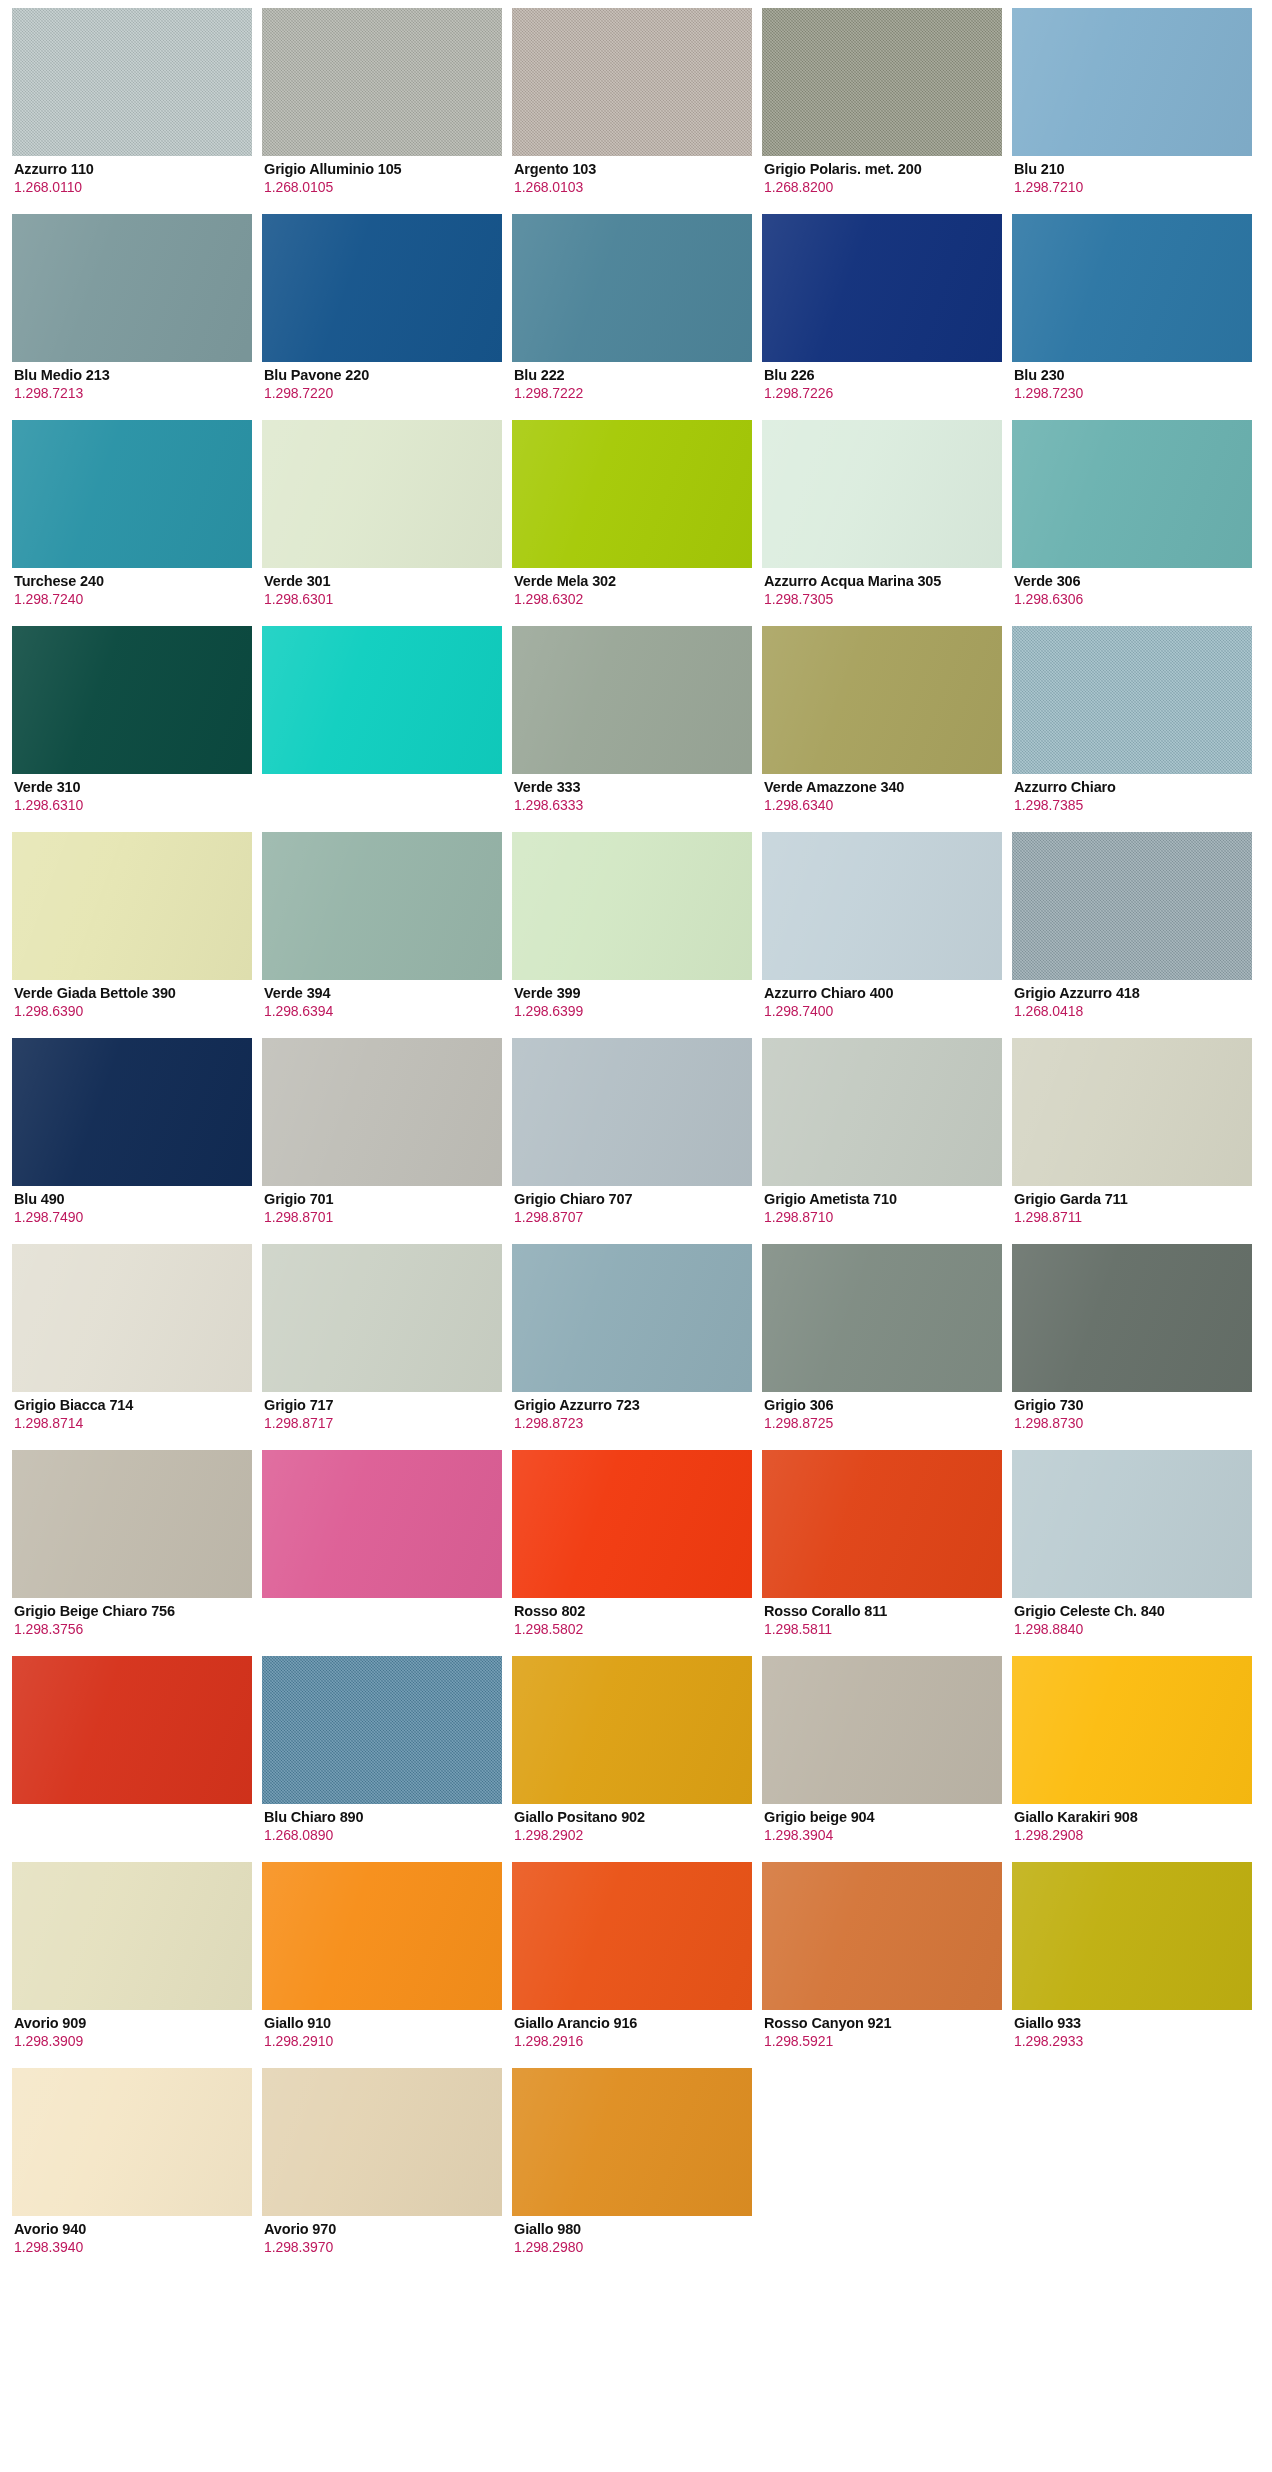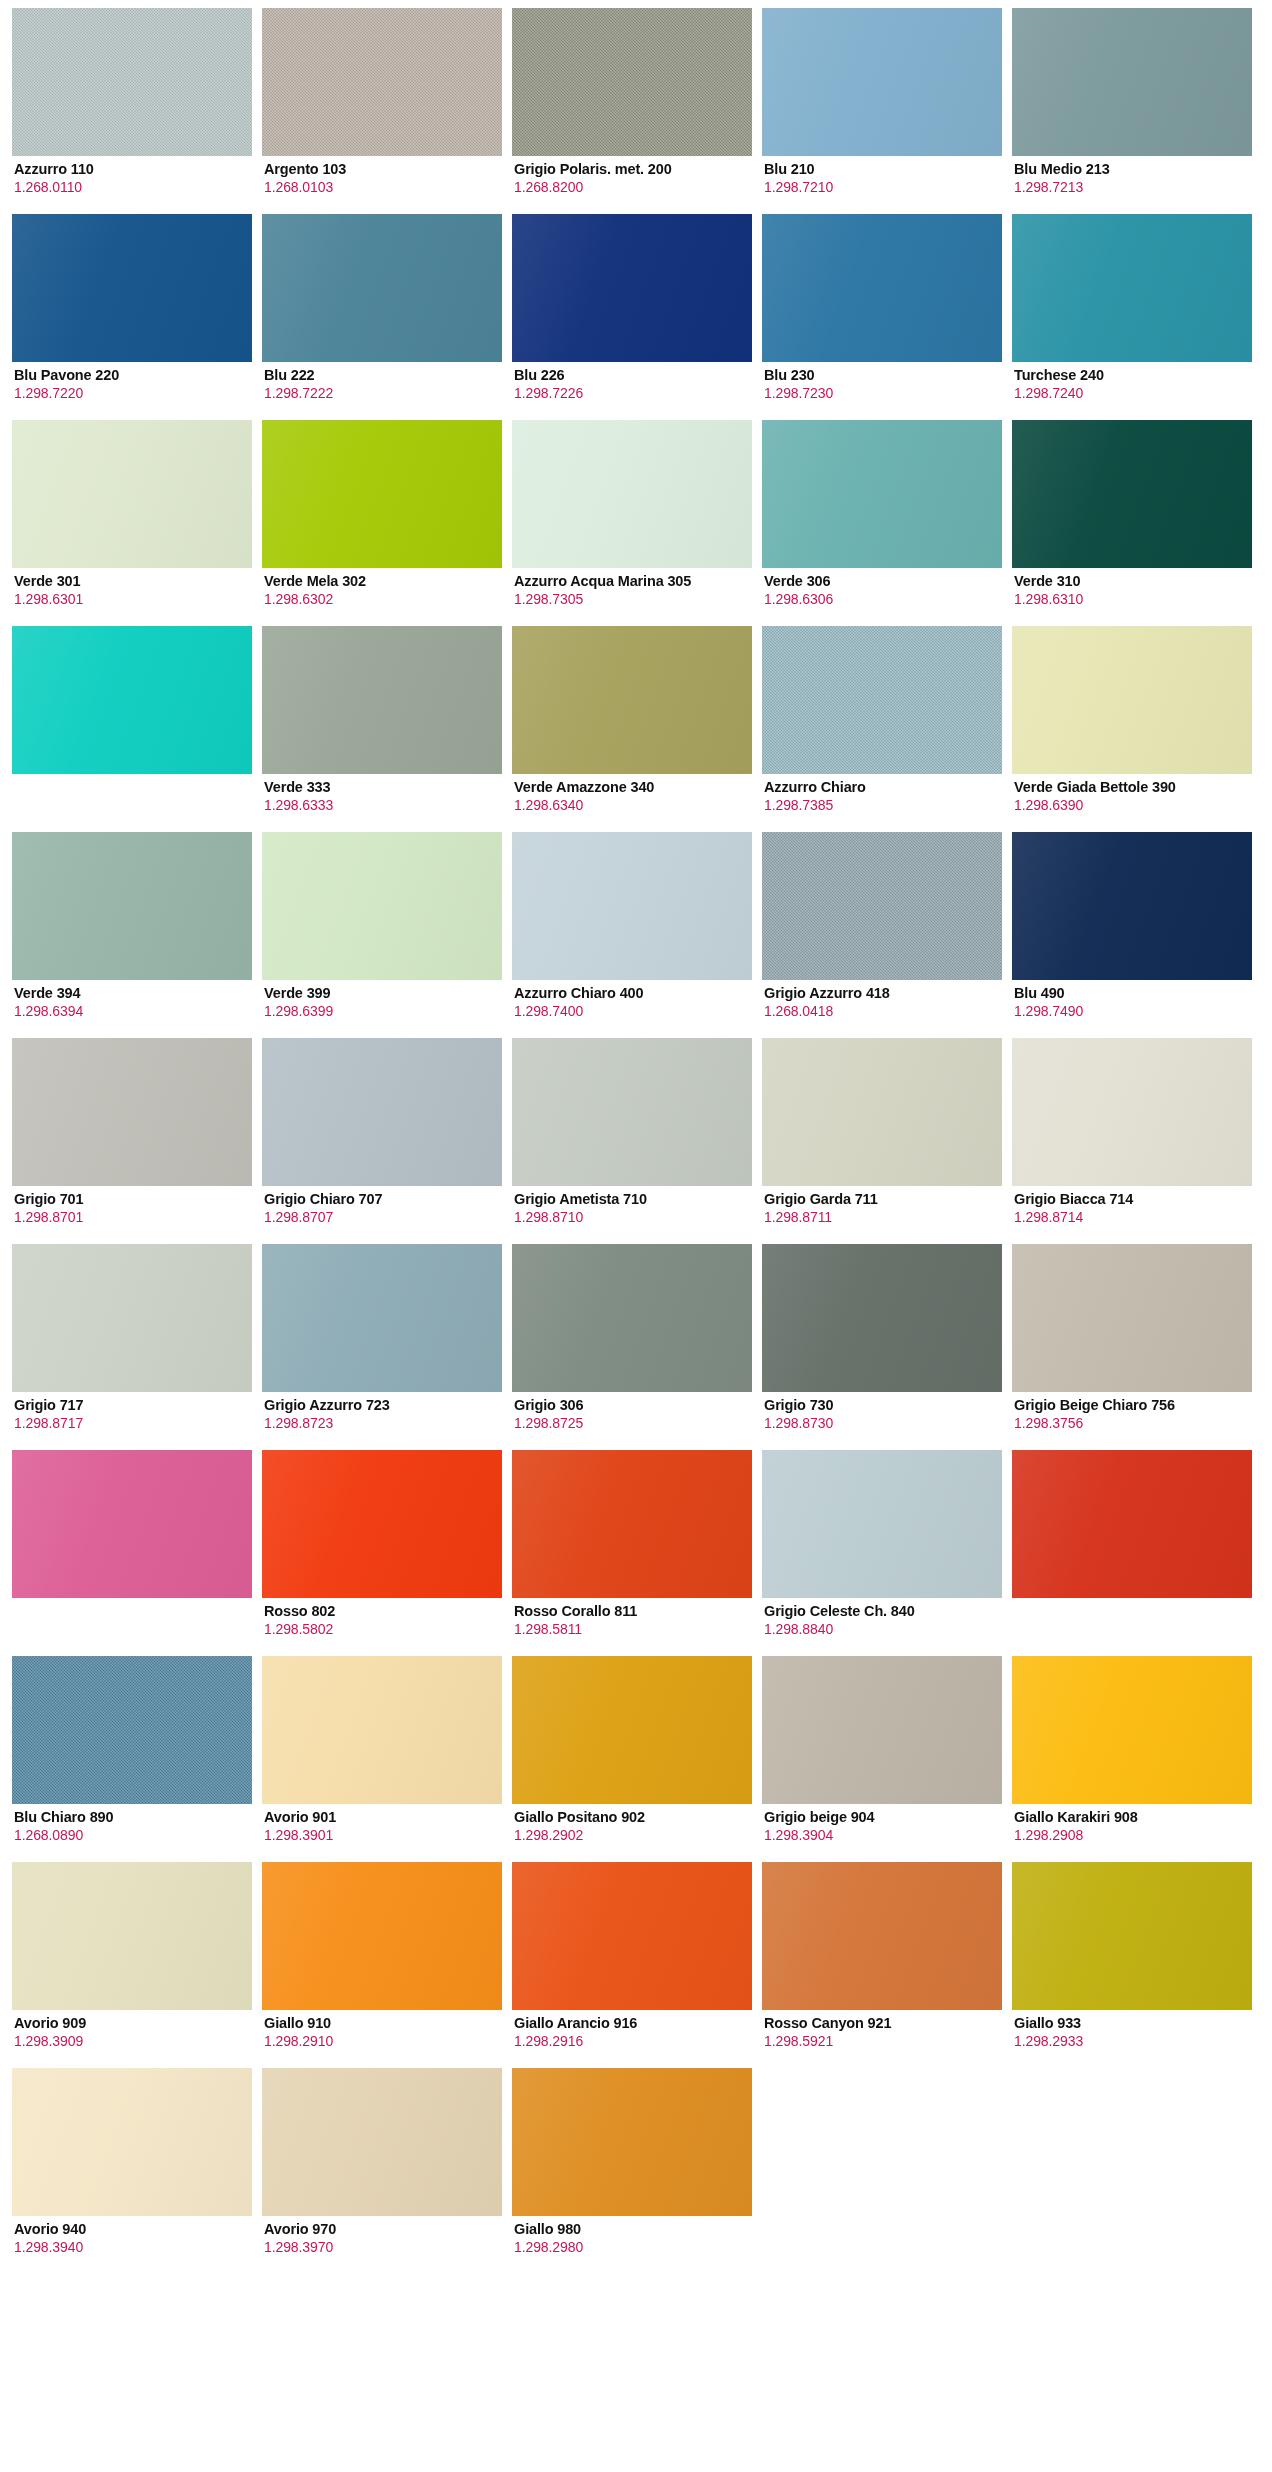--- a/index.html
+++ b/index.html
@@ -101,20 +101,27 @@
 <div id="swatch-sheet">
   <div class="swatch-grid" id="swatch-grid">
       <div class="swatch-cell">
         <div class="swatch-chip metallic" style="background-color: rgb(179, 192, 192);"></div>
         <div class="swatch-label">
           <div class="swatch-name">Azzurro 110</div>
           <div class="swatch-code">1.268.0110</div>
         </div>
       </div>
       <div class="swatch-cell">
+        <div class="swatch-chip metallic" style="background-color: rgb(169, 172, 163);"></div>
+        <div class="swatch-label">
+          <div class="swatch-name">Grigio Alluminio 105</div>
+          <div class="swatch-code">1.268.0105</div>
+        </div>
+      </div>
+      <div class="swatch-cell">
         <div class="swatch-chip metallic" style="background-color: rgb(181, 170, 161);"></div>
         <div class="swatch-label">
           <div class="swatch-name">Argento 103</div>
           <div class="swatch-code">1.268.0103</div>
         </div>
       </div>
       <div class="swatch-cell">
         <div class="swatch-chip metallic" style="background-color: rgb(139, 142, 124);"></div>
         <div class="swatch-label">
           <div class="swatch-name">Grigio Polaris. met. 200</div>
@@ -369,27 +376,20 @@
         <div class="swatch-chip sheen" style="background-color: rgb(214, 51, 28);"></div>
       </div>
       <div class="swatch-cell">
         <div class="swatch-chip metallic" style="background-color: rgb(74, 127, 156);"></div>
         <div class="swatch-label">
           <div class="swatch-name">Blu Chiaro 890</div>
           <div class="swatch-code">1.268.0890</div>
         </div>
       </div>
       <div class="swatch-cell">
-        <div class="swatch-chip sheen" style="background-color: rgb(246, 222, 170);"></div>
-        <div class="swatch-label">
-          <div class="swatch-name">Avorio 901</div>
-          <div class="swatch-code">1.298.3901</div>
-        </div>
-      </div>
-      <div class="swatch-cell">
         <div class="swatch-chip sheen" style="background-color: rgb(221, 161, 20);"></div>
         <div class="swatch-label">
           <div class="swatch-name">Giallo Positano 902</div>
           <div class="swatch-code">1.298.2902</div>
         </div>
       </div>
       <div class="swatch-cell">
         <div class="swatch-chip sheen" style="background-color: rgb(189, 182, 168);"></div>
         <div class="swatch-label">
           <div class="swatch-name">Grigio beige 904</div>

